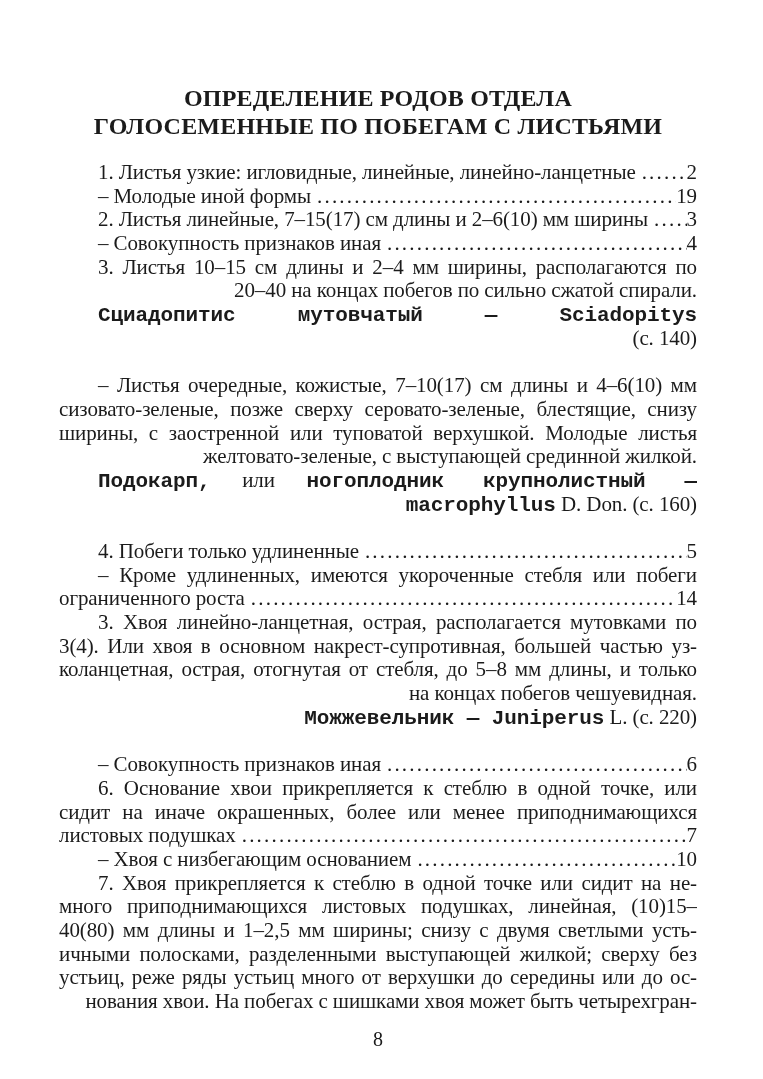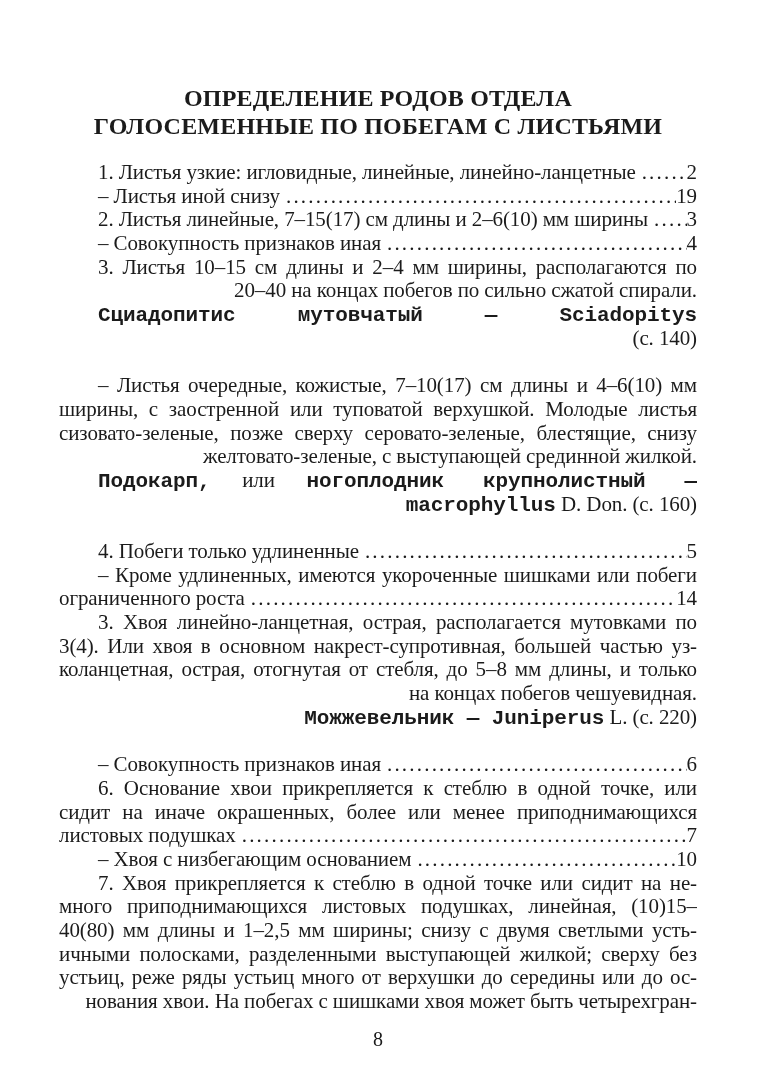--- a/index.html
+++ b/index.html
@@ -72,52 +72,52 @@
       <div>ОПРЕДЕЛЕНИЕ РОДОВ ОТДЕЛА</div>
       <div>ГОЛОСЕМЕННЫЕ ПО ПОБЕГАМ С ЛИСТЬЯМИ</div>
     </div>
     <div class="body-lines" id="lines">
         <div class="line leader indent">
           <span class="lt"><span>1. Листья узкие: игловидные, линейные, линейно-ланцетные</span></span>
           <span class="dots">............................................................................................................................................</span>
           <span class="ref">2</span>
         </div>
         <div class="line leader indent">
-          <span class="lt"><span>– Листья иной снизу</span></span>
+          <span class="lt"><span>– Молодые иной формы</span></span>
           <span class="dots">............................................................................................................................................</span>
           <span class="ref">19</span>
         </div>
         <div class="line leader indent">
           <span class="lt"><span>2. Листья линейные, 7–15(17) см длины и 2–6(10) мм ширины</span></span>
           <span class="dots">............................................................................................................................................</span>
           <span class="ref">3</span>
         </div>
         <div class="line leader indent">
           <span class="lt"><span>– Совокупность признаков иная</span></span>
           <span class="dots">............................................................................................................................................</span>
           <span class="ref">4</span>
         </div>
         <div class="line fill indent"><span class="lt"><span>3. Листья 10–15 см длины и 2–4 мм ширины, располагаются по</span></span></div>
         <div class="line plain"><span class="lt"><span>20–40 на концах побегов по сильно сжатой спирали.</span></span></div>
         <div class="line fill indent"><span class="lt"><b>Сциадопитис мутовчатый — Sciadopitys verticillata</b><span> Sieb. et Zucc.</span></span></div>
         <div class="line plain"><span class="lt"><span>(с. 140)</span></span></div>
         <div class="line spacer"></div>
         <div class="line fill indent"><span class="lt"><span>– Листья очередные, кожистые, 7–10(17) см длины и 4–6(10) мм</span></span></div>
+        <div class="line fill"><span class="lt"><span>сизовато-зеленые, позже сверху серовато-зеленые, блестящие, снизу</span></span></div>
         <div class="line fill"><span class="lt"><span>ширины, с заостренной или туповатой верхушкой. Молодые листья</span></span></div>
-        <div class="line fill"><span class="lt"><span>сизовато-зеленые, позже сверху серовато-зеленые, блестящие, снизу</span></span></div>
         <div class="line plain"><span class="lt"><span>желтовато-зеленые, с выступающей срединной жилкой.</span></span></div>
         <div class="line fill indent"><span class="lt"><b>Подокарп,</b><span> или </span><b>ногоплодник крупнолистный — Podocarpus</b></span></div>
         <div class="line plain"><span class="lt"><b>macrophyllus</b><span> D. Don. (с. 160)</span></span></div>
         <div class="line spacer"></div>
         <div class="line leader indent">
           <span class="lt"><span>4. Побеги только удлиненные</span></span>
           <span class="dots">............................................................................................................................................</span>
           <span class="ref">5</span>
         </div>
-        <div class="line fill indent"><span class="lt"><span>– Кроме удлиненных, имеются укороченные шишками или побеги</span></span></div>
+        <div class="line fill indent"><span class="lt"><span>– Кроме удлиненных, имеются укороченные стебля или побеги</span></span></div>
         <div class="line leader">
           <span class="lt"><span>ограниченного роста</span></span>
           <span class="dots">............................................................................................................................................</span>
           <span class="ref">14</span>
         </div>
         <div class="line fill indent"><span class="lt"><span>3. Хвоя линейно-ланцетная, острая, располагается мутовками по</span></span></div>
         <div class="line fill"><span class="lt"><span>3(4). Или хвоя в основном накрест-супротивная, большей частью уз-</span></span></div>
         <div class="line fill"><span class="lt"><span>коланцетная, острая, отогнутая от стебля, до 5–8 мм длины, и только</span></span></div>
         <div class="line plain"><span class="lt"><span>на концах побегов чешуевидная.</span></span></div>
         <div class="line plain indent"><span class="lt"><b>Можжевельник — Juniperus</b><span> L. (с. 220)</span></span></div>

